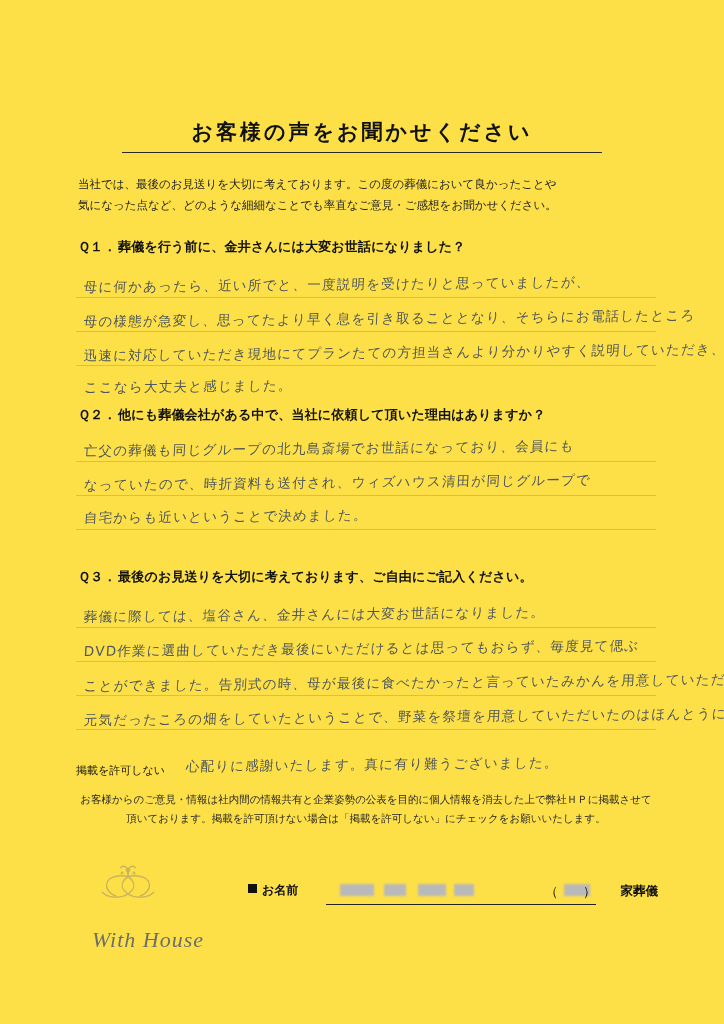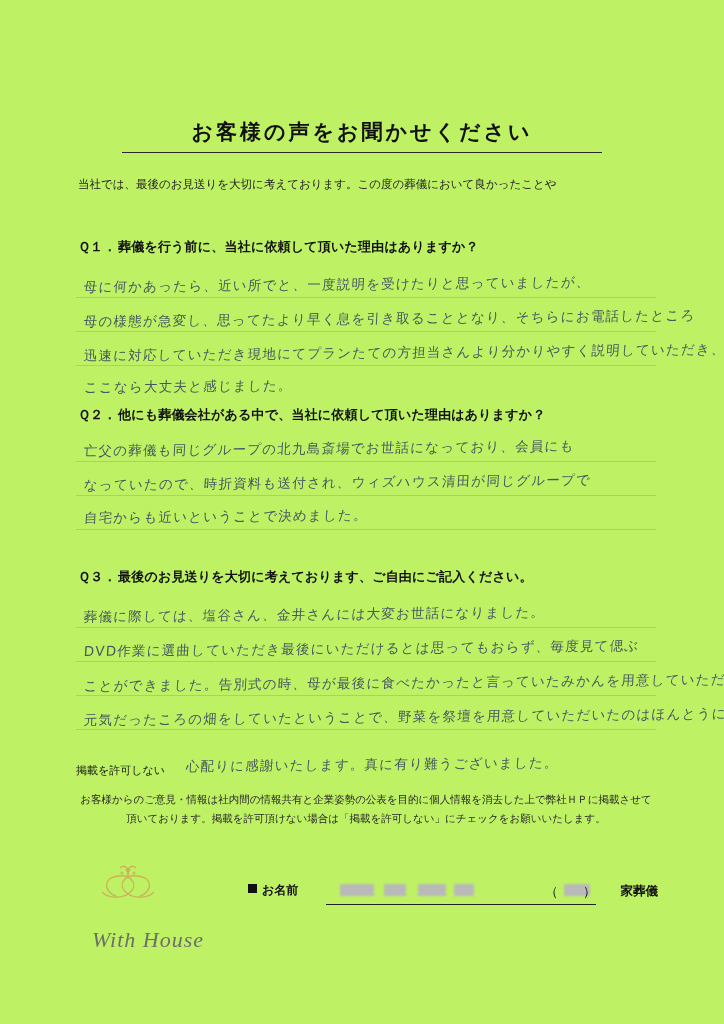--- a/index.html
+++ b/index.html
@@ -8,21 +8,21 @@
     background:#ffffff;
     font-family:"Liberation Sans","DejaVu Sans",sans-serif;
     color:#1a1a1a;
     position:relative;
     overflow:hidden;
   }
   .page{
     position:absolute;
     left:0;top:0;
     width:724px;height:1024px;
-    background:#bef264;
+    background:#fde047;
   }
   
   .title-wrap{
     position:absolute;
     left:0;right:0;
     top:118px;
     text-align:center;
   }
   .title{
     font-family:"Liberation Serif","DejaVu Serif",serif;
@@ -195,24 +195,25 @@
 
 <div class="page">
 
   <div class="title-wrap">
     <span class="title">お客様の声をお聞かせください</span>
   </div>
   <div class="title-rule"></div>
 
   <div class="intro">
     <div>当社では、最後のお見送りを大切に考えております。この度の葬儀において良かったことや</div>
+    <div>気になった点など、どのような細細なことでも率直なご意見・ご感想をお聞かせください。</div>
   </div>
 
   <div class="q" id="q1">
-    <span class="qnum">Ｑ１．</span><span>葬儀を行う前に、当社に依頼して頂いた理由はありますか？</span>
+    <span class="qnum">Ｑ１．</span><span>葬儀を行う前に、金井さんには大変お世話になりました？</span>
   </div>
   <div class="answer" id="a1">
     <div class="hw-line">
       <span class="hw-text">母に何かあったら、近い所でと、一度説明を受けたりと思っていましたが、</span>
       <span class="hw-underline"></span>
     </div>
     <div class="hw-line">
       <span class="hw-text">母の様態が急変し、思ってたより早く息を引き取ることとなり、そちらにお電話したところ</span>
       <span class="hw-underline"></span>
     </div>

